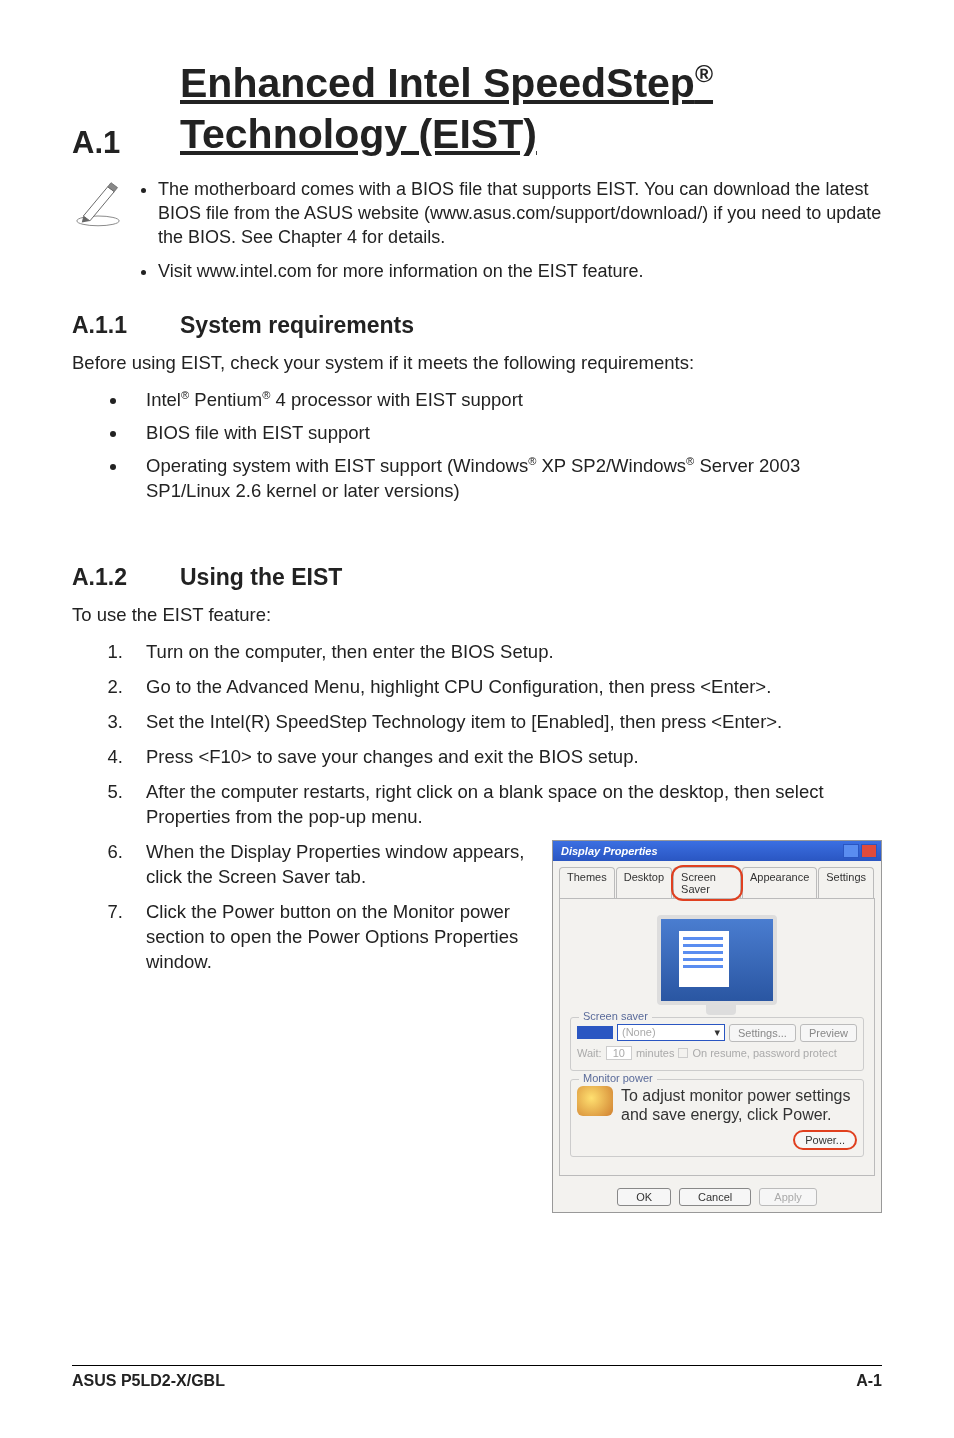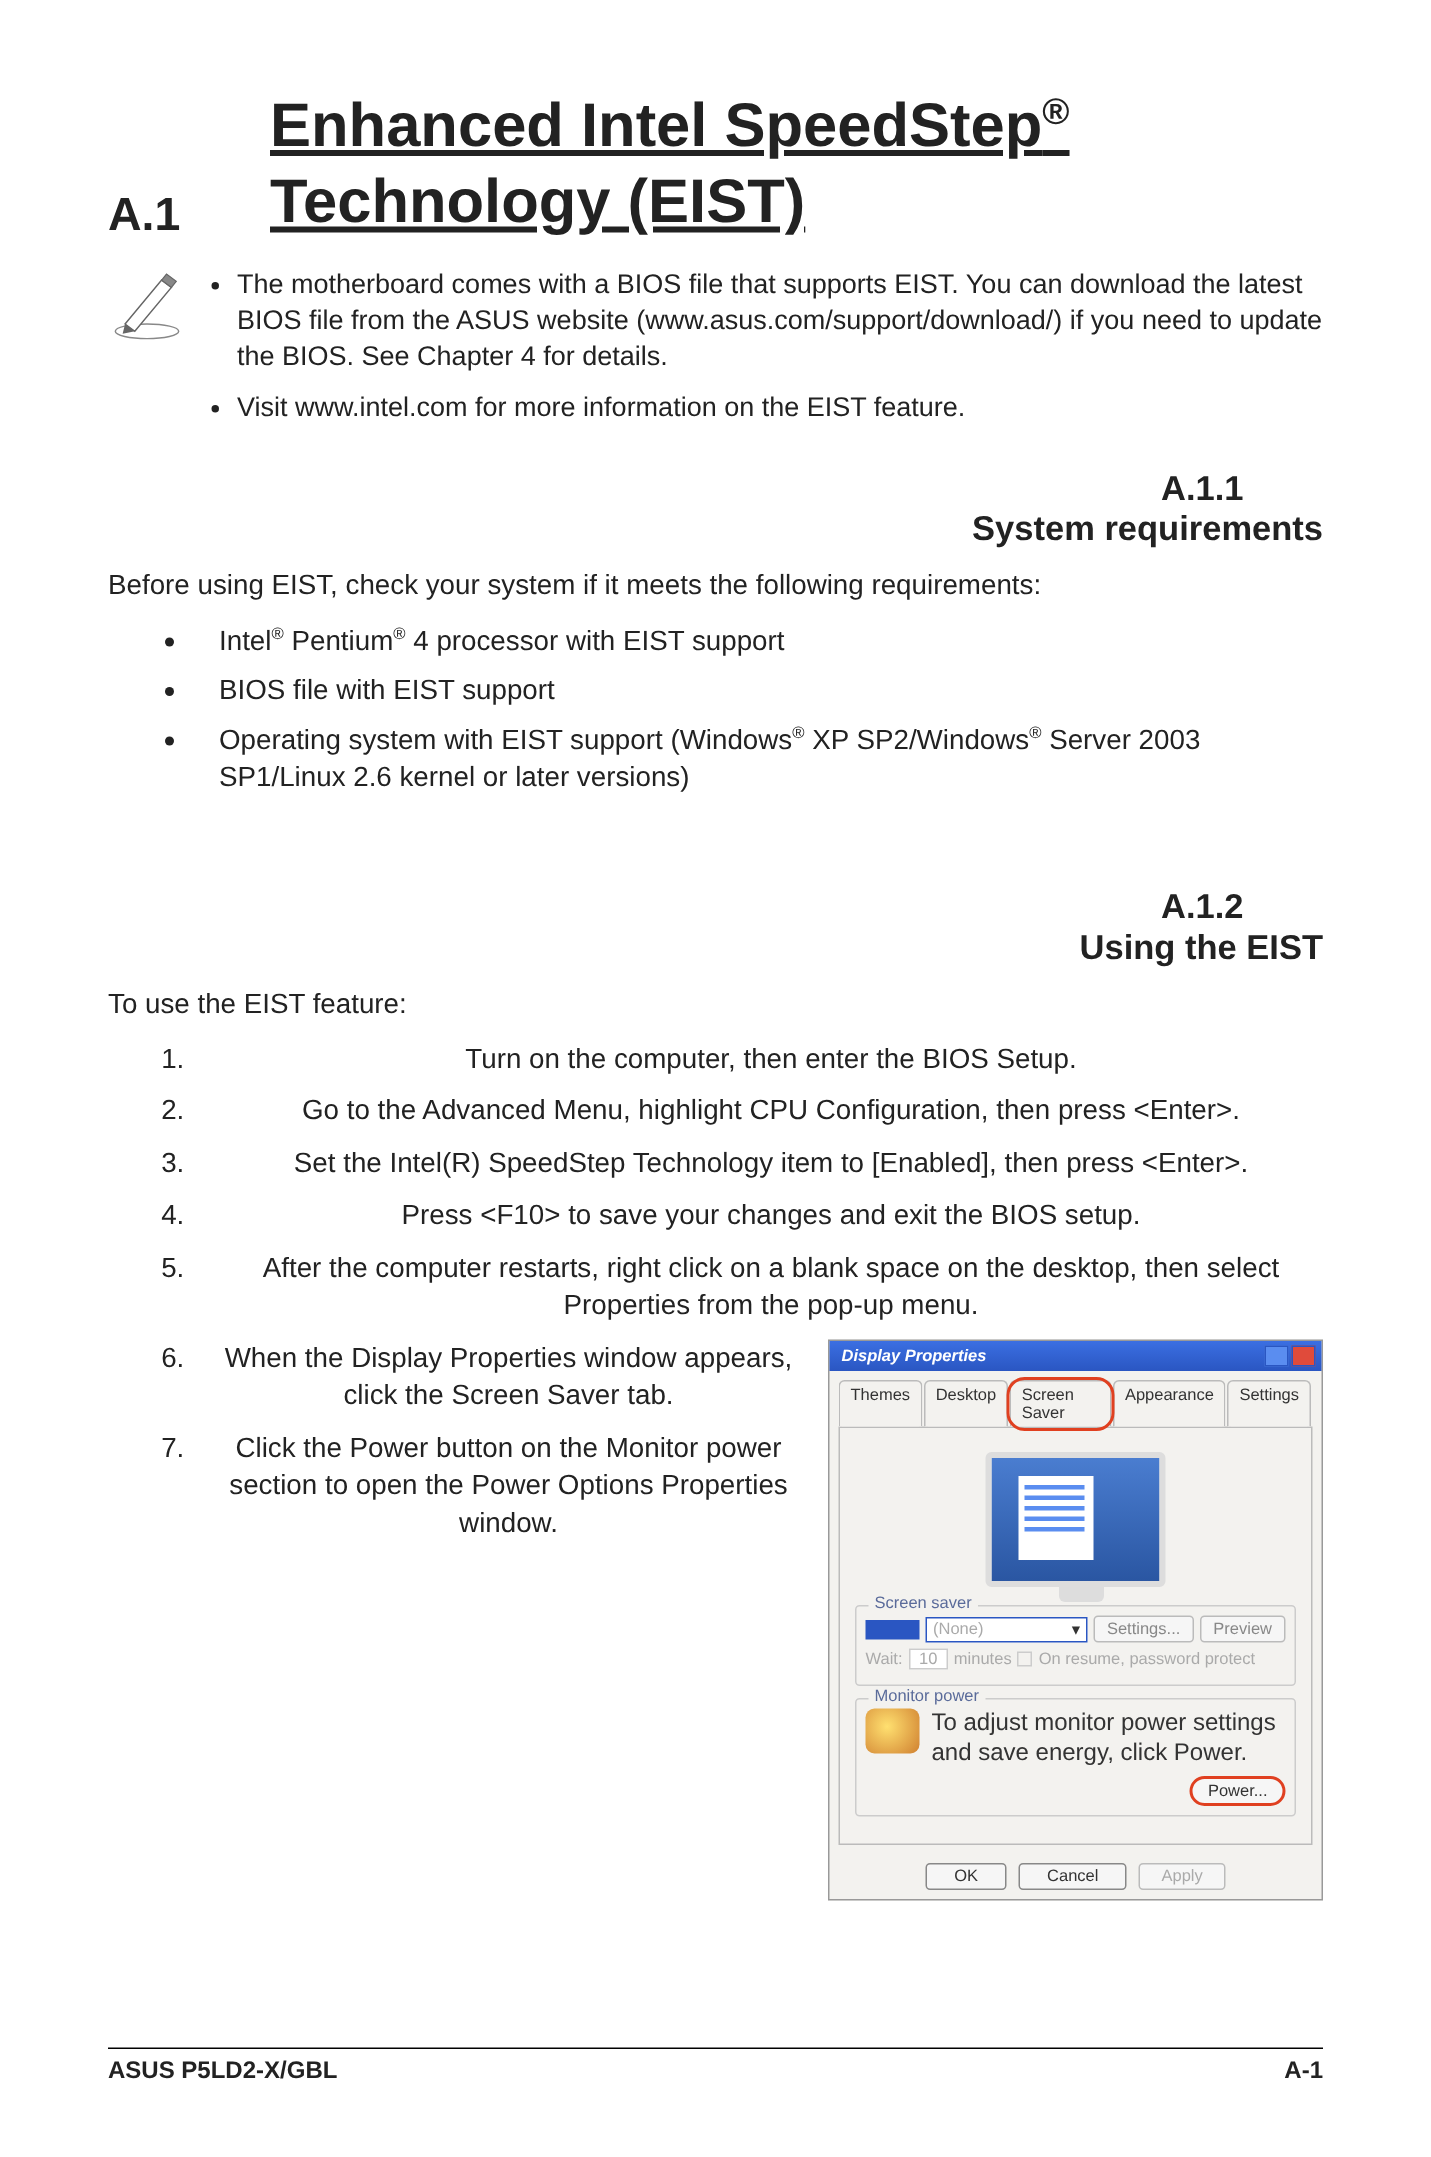--- a/index.html
+++ b/index.html
@@ -14,28 +14,28 @@
   }
   .h1-row { display: flex; align-items: flex-end; margin-bottom: 14px; }
   .h1-num { font-size: 31px; font-weight: bold; width: 108px; }
   .h1-text { font-size: 41px; font-weight: bold; line-height: 1.25; text-decoration: underline; }
   .sup { font-size: 0.6em; vertical-align: super; }
   .note-block { display: flex; margin: 16px 0 18px 0; }
   .note-icon { width: 68px; flex-shrink: 0; }
   .note-icon svg { width: 52px; height: 52px; }
   .note-list { list-style: disc; padding-left: 18px; font-size: 18px; line-height: 1.35; }
   .note-list li { margin-bottom: 10px; }
-  .h2-row { display: flex; align-items: flex-end; margin: 8px 0 12px 0; flex-direction: column; }
+  .h2-row { display: flex; align-items: flex-end; margin: 8px 0 12px 0; }
   .h2-num { font-size: 23px; font-weight: bold; width: 108px; }
   .h2-text { font-size: 23px; font-weight: bold; }
   .body-p { font-size: 18.5px; margin-bottom: 12px; line-height: 1.35; }
   .bullet-list { list-style: disc; padding-left: 56px; font-size: 18.5px; line-height: 1.35; }
   .bullet-list li { margin-bottom: 8px; padding-left: 18px; }
   .ol-list { list-style: decimal; padding-left: 56px; font-size: 18.5px; line-height: 1.35; }
-  .ol-list li { margin-bottom: 10px; padding-left: 18px; text-align: center; }
+  .ol-list li { margin-bottom: 10px; padding-left: 18px; }
   .two-col { display: flex; gap: 20px; }
   .two-col .left { flex: 1; }
   .two-col .right { width: 330px; flex-shrink: 0; }
   .screenshot {
     border: 1px solid #999;
     background: #f3f2ef;
     font-size: 11px;
     color: #333;
   }
   .ss-titlebar {

